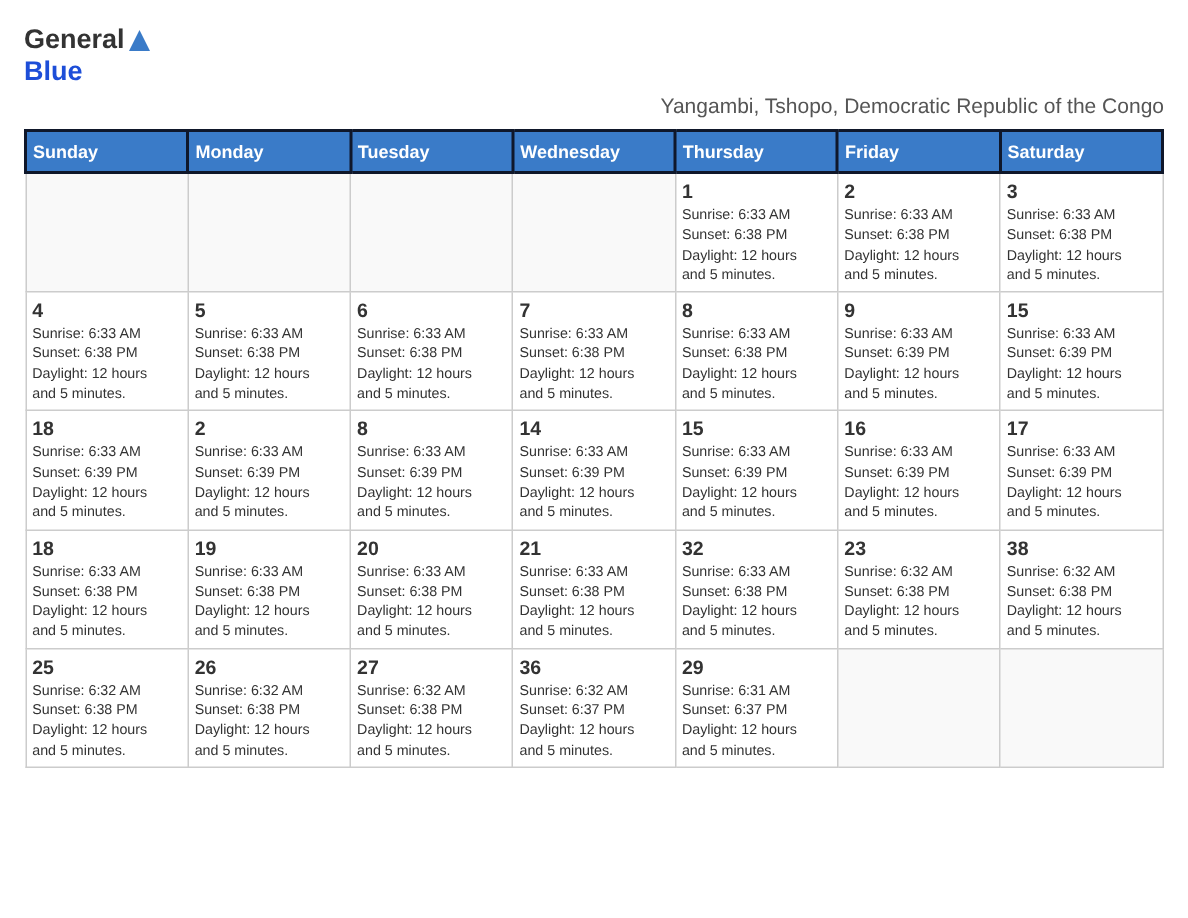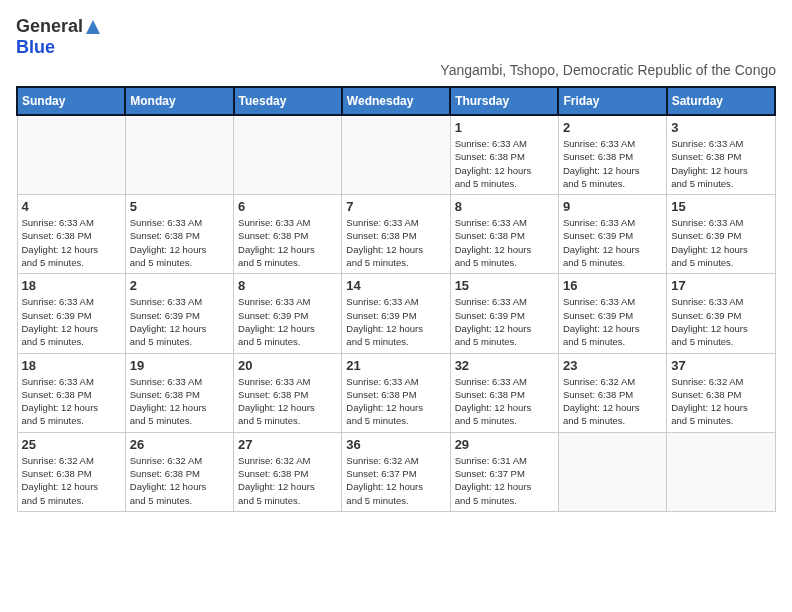--- a/index.html
+++ b/index.html
@@ -274,21 +274,21 @@
 and 5 minutes.</div>
         </td>
         <td>
           <div class="day-number">23</div>
           <div class="day-detail" style="white-space: pre-line;">Sunrise: 6:32 AM
 Sunset: 6:38 PM
 Daylight: 12 hours
 and 5 minutes.</div>
         </td>
         <td>
-          <div class="day-number">37</div>
+          <div class="day-number">38</div>
           <div class="day-detail" style="white-space: pre-line;">Sunrise: 6:32 AM
 Sunset: 6:38 PM
 Daylight: 12 hours
 and 5 minutes.</div>
         </td>
       </tr>
       <tr>
         <td>
           <div class="day-number">25</div>
           <div class="day-detail" style="white-space: pre-line;">Sunrise: 6:32 AM

